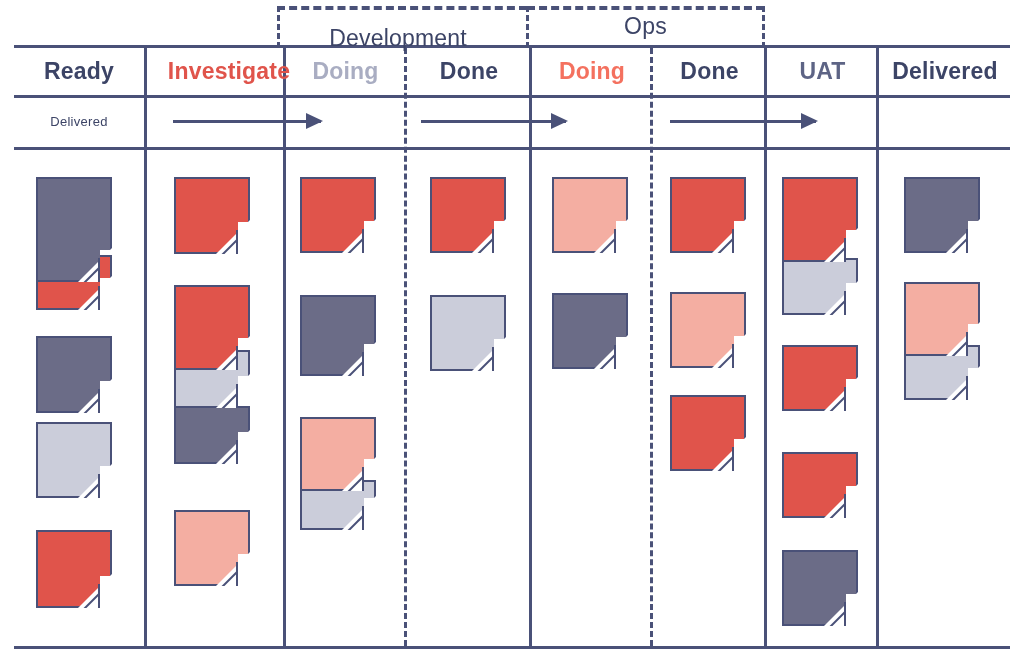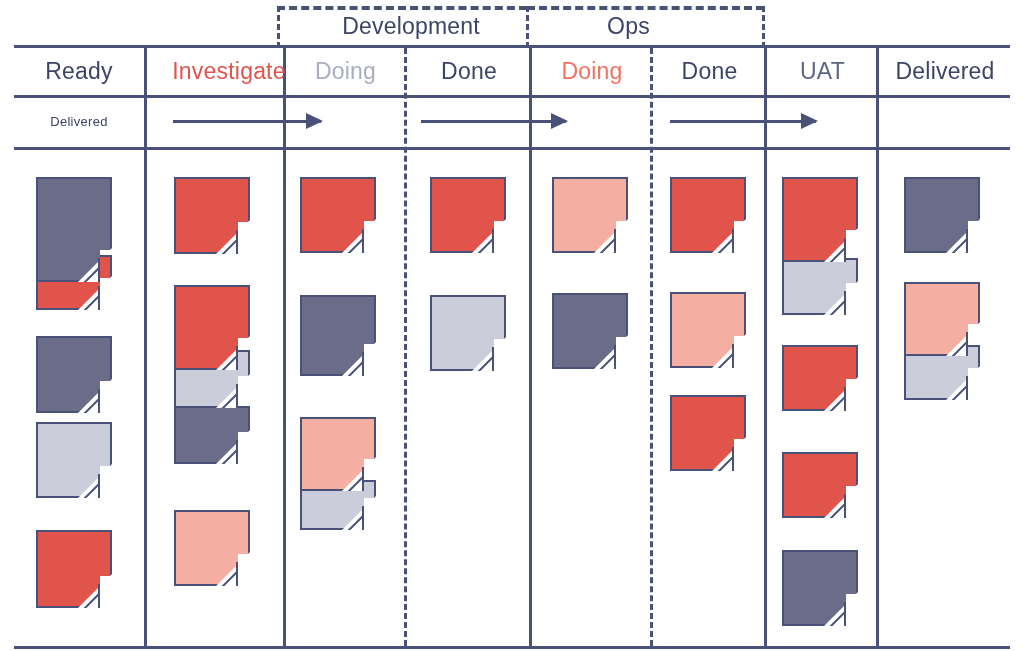--- a/index.html
+++ b/index.html
@@ -62,21 +62,21 @@
   }
 
   
   .col-head {
     position: absolute;
     top: 48px;
     height: 47px;
     line-height: 47px;
     text-align: center;
     font-size: 23px;
-    font-weight: 400;
+    font-weight: 700;
     letter-spacing: 0.2px;
     white-space: nowrap;
   }
 
   
   .lane-label {
     position: absolute;
     top: 98px;
     height: 48px;
     line-height: 48px;
@@ -170,23 +170,23 @@
       <div class="vrule" style="left: 144px; top: 45px; height: 601px;"></div>
       <div class="vrule" style="left: 283px; top: 45px; height: 601px;"></div>
       <div class="vrule-dashed" style="left: 404px; top: 48px; height: 598px;"></div>
       <div class="vrule" style="left: 529px; top: 45px; height: 601px;"></div>
       <div class="vrule-dashed" style="left: 650px; top: 48px; height: 598px;"></div>
       <div class="vrule" style="left: 764px; top: 45px; height: 601px;"></div>
       <div class="vrule" style="left: 876px; top: 45px; height: 601px;"></div>
     </div>
   <div id="layer-groups">
       <div class="group-bracket" style="left: 277px; width: 250px;"></div>
-      <div class="group-label" style="left: 286px; width: 250px;">Development</div>
+      <div class="group-label" style="left: 273px; width: 250px; margin-top: 12px;">Development</div>
       <div class="group-bracket" style="left: 527px; width: 237px;"></div>
-      <div class="group-label" style="left: 510px; width: 237px;">Ops</div>
+      <div class="group-label" style="left: 527px; width: 237px;">Ops</div>
       <div class="vrule-dashed" style="left: 277px; top: 6px; height: 42px;"></div>
       <div class="vrule-dashed" style="left: 526px; top: 6px; height: 42px;"></div>
       <div class="vrule-dashed" style="left: 762px; top: 6px; height: 42px;"></div>
     </div>
   <div id="layer-heads">
       <div class="col-head" style="left: 14px; width: 130px; color: rgb(60, 68, 102);">Ready</div>
       <div class="col-head" style="left: 147px; width: 164px; color: rgb(224, 84, 75);">Investigate</div>
       <div class="col-head" style="left: 286px; width: 119px; color: rgb(169, 173, 194);">Doing</div>
       <div class="col-head" style="left: 408px; width: 122px; color: rgb(60, 68, 102);">Done</div>
       <div class="col-head" style="left: 533px; width: 118px; color: rgb(244, 113, 95);">Doing</div>

